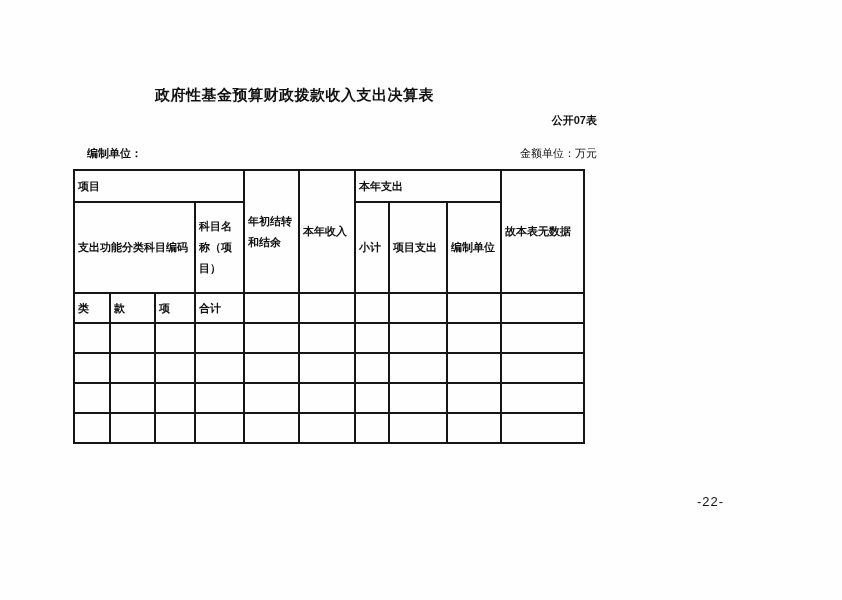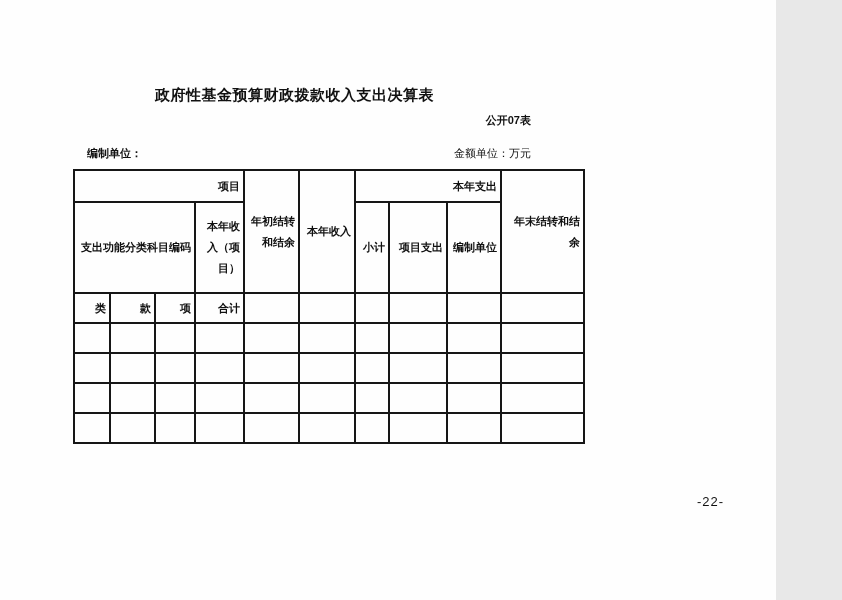--- a/index.html
+++ b/index.html
@@ -3,21 +3,21 @@
 <meta charset="utf-8">
 <style>
   * { margin: 0; padding: 0; box-sizing: border-box; }
   html, body { width: 842px; height: 600px; }
   body {
     font-family: "Liberation Sans", sans-serif;
     background: #e8e8e8;
   }
   .page {
     position: relative;
-    width: 776px;
+    width: 842px;
     height: 600px;
     background: #fefefe;
     color: #111;
     overflow: hidden;
   }
   .doc-title {
     position: absolute;
     left: 155px;
     top: 86px;
     font-size: 15px;
@@ -54,21 +54,21 @@
   table.budget {
     position: absolute;
     left: 73px;
     top: 169px;
     width: 510px;
     border-collapse: collapse;
     table-layout: fixed;
   }
   table.budget td {
     border: 2px solid #161616;
-    text-align: right;
+    text-align: left;
     vertical-align: middle;
     font-size: 11px;
     font-weight: bold;
     line-height: 1.9;
     padding: 1px 3px;
     overflow: hidden;
     word-break: break-all;
   }
   tr.hrow1 td { height: 32px; }
   tr.hrow2 td { height: 91px; }
@@ -118,25 +118,25 @@
         <col style="width:58px">
         <col style="width:54px">
       <col style="width:83px">
     </colgroup>
     <tbody>
       <tr class="hrow1">
         <td colspan="4">项目</td>
         <td rowspan="2">年初结转和结余</td>
         <td rowspan="2">本年收入</td>
         <td colspan="3">本年支出</td>
-        <td rowspan="2">年末结转和结余</td>
+        <td rowspan="2">故本表无数据</td>
       </tr>
       <tr class="hrow2">
         <td colspan="3">支出功能分类科目编码</td>
-        <td>本年收入（项目）</td>
+        <td>科目名称（项目）</td>
         <td>小计</td>
         <td>项目支出</td>
         <td>编制单位</td>
       </tr>
       <tr class="hrow3">
         <td>类</td>
         <td>款</td>
         <td>项</td>
         <td>合计</td>
         <td></td>

